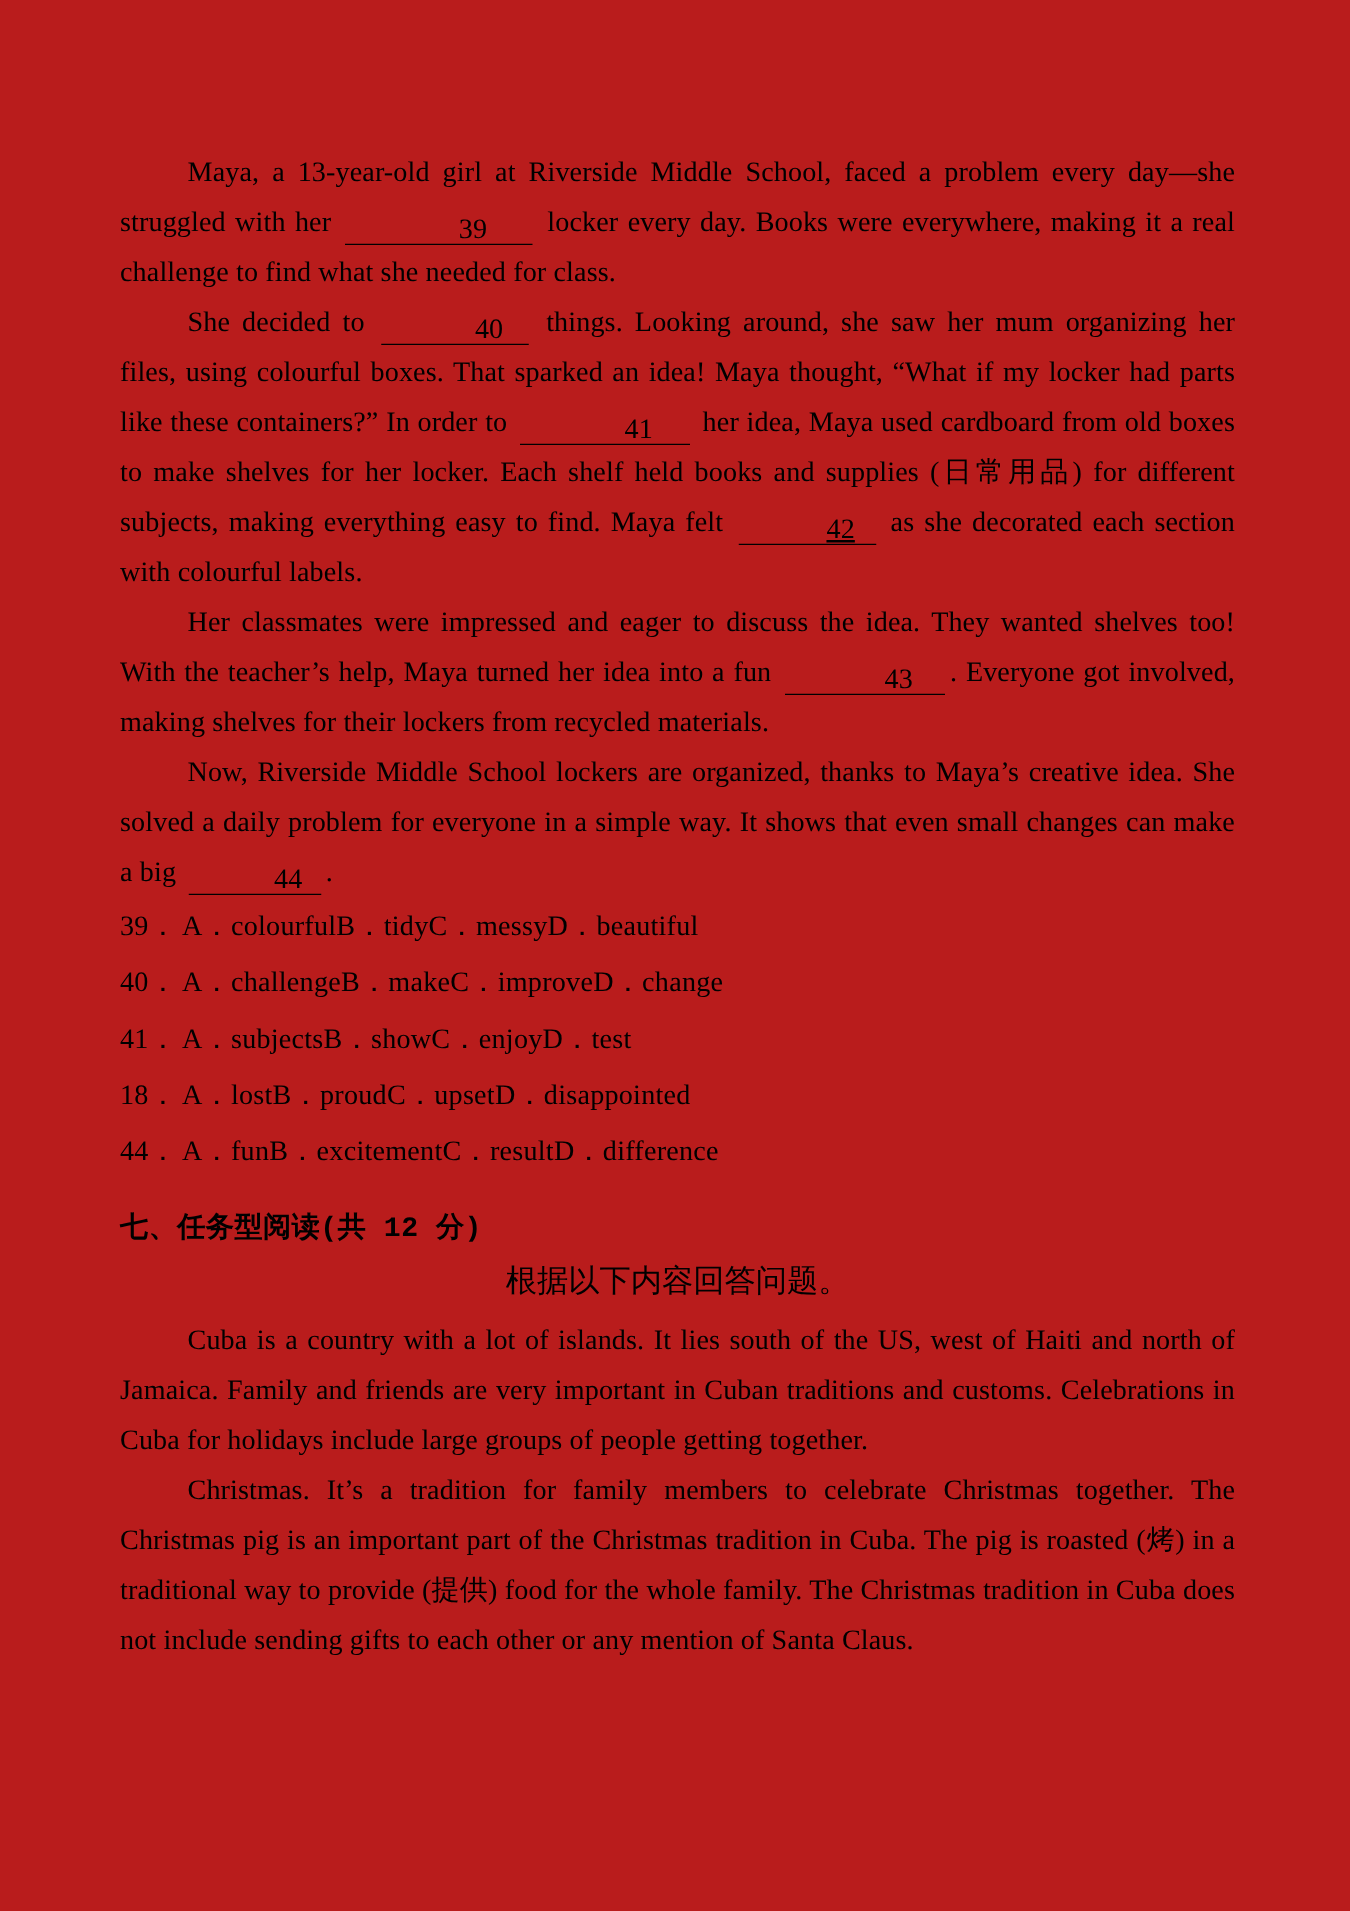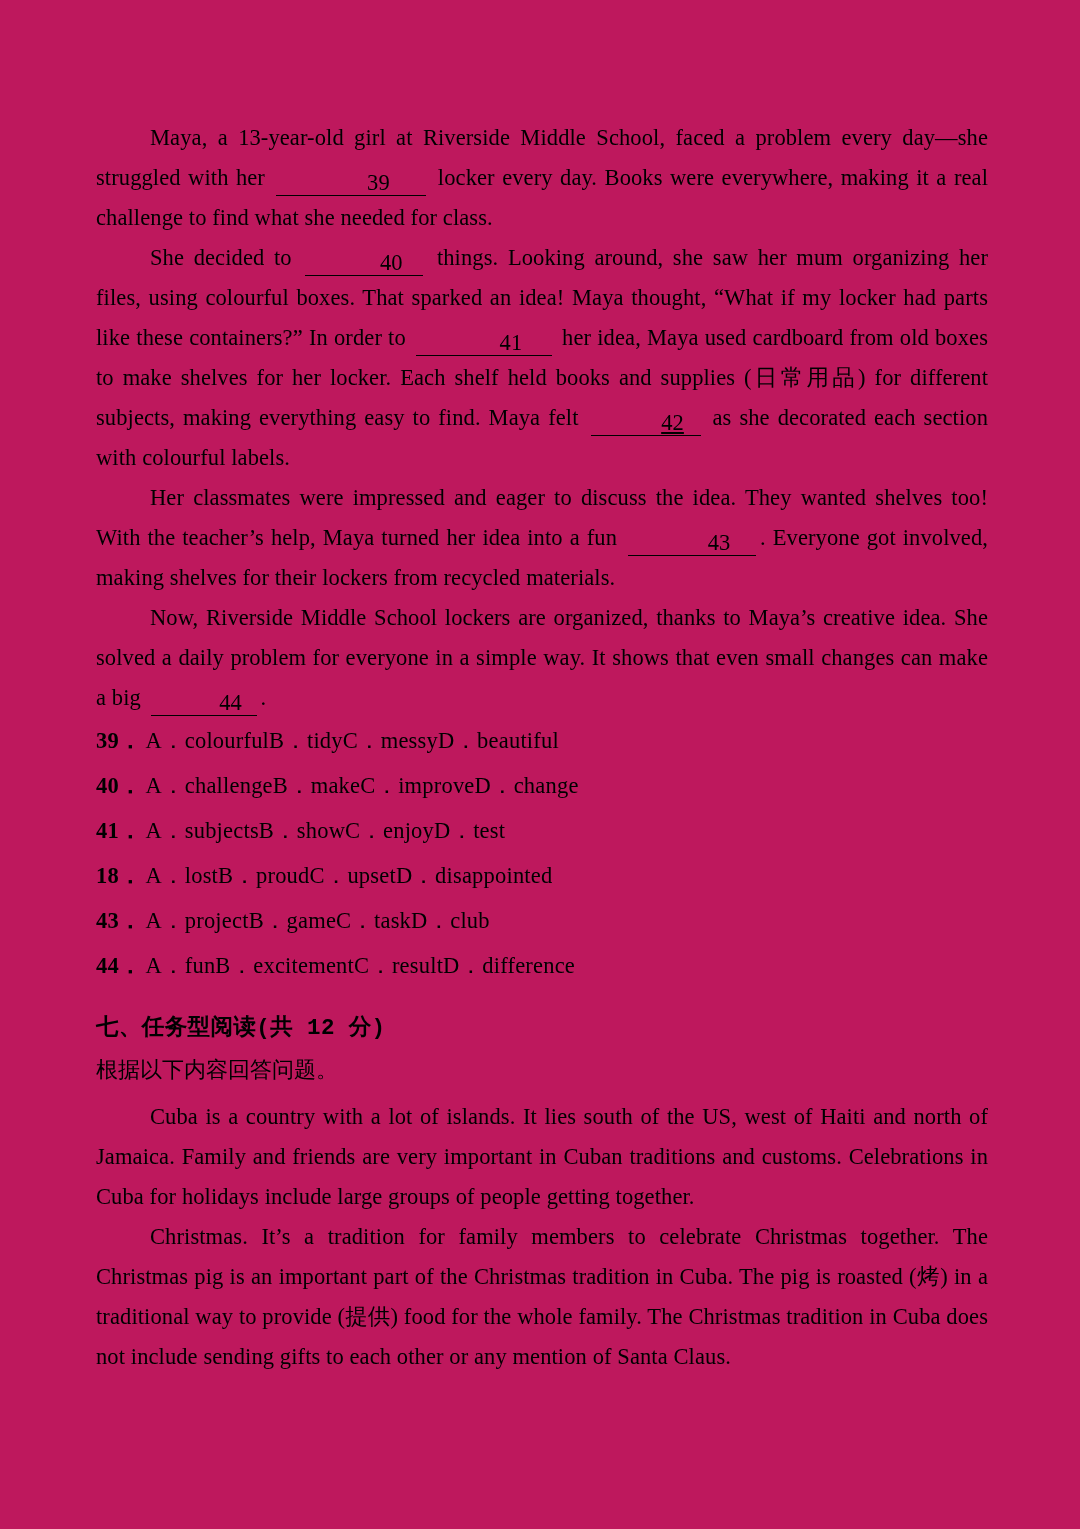--- a/index.html
+++ b/index.html
@@ -11,21 +11,21 @@
     width: 1080px;
     height: 1529px;
     font-family: "Liberation Serif", "DejaVu Serif", serif;
     color: #000000;
     overflow: hidden;
   }
   .page {
     position: relative;
     width: 1080px;
     height: 1529px;
-    background: #be185d;
+    background: #b91c1c;
     box-sizing: border-box;
     padding: 118px 92px 0 96px;
   }
   .para {
     font-size: 22.5px;
     line-height: 40px;
     text-align: justify;
     text-justify: inter-word;
     text-indent: 54px;
     margin: 0;
@@ -57,36 +57,37 @@
     margin: 0;
     padding: 0;
     list-style: none;
   }
   .opt-row {
     font-size: 22.5px;
     line-height: 45px;
     white-space: nowrap;
     letter-spacing: 0.2px;
   }
-  .opt-row .num { margin-right: 2px; font-weight: bold; }
+  .opt-row .num { margin-right: 2px; }
   .opt-row .ltr { margin-left: 2px; }
 
   .section-heading {
     font-size: 22.5px;
     line-height: 45px;
     font-weight: bold;
     font-family: "DejaVu Serif", "Liberation Serif", serif;
     margin: 18px 0 0 0;
     letter-spacing: 0.4px;
   }
   .section-sub {
-    font-size: 22px;
+    font-size: 25px;
     line-height: 42px;
     font-family: "DejaVu Serif", "Liberation Serif", serif;
     margin: 0 0 4px 0;
+    text-align: center;
   }
   .cn { font-family: Liberation Mono, monospace; }
 </style>
 </head>
 <body>
 
 <div class="page">
 
   <p class="para">
     <span>Maya, a 13-year-old girl at Riverside Middle School, faced a problem every day—she struggled with her </span><span class="blank w1">39</span><span> locker every day. Books were everywhere, making it a real challenge to find what she needed for class.</span>
@@ -106,21 +107,20 @@
 
   <ul class="options">
     <li class="opt-row"><span class="num">39．</span><span class="ltr">A．</span><span>colourful</span><span>B．</span><span>tidy</span><span>C．</span><span>messy</span><span>D．</span><span>beautiful</span></li>
 
     <li class="opt-row"><span class="num">40．</span><span class="ltr">A．</span><span>challenge</span><span>B．</span><span>make</span><span>C．</span><span>improve</span><span>D．</span><span>change</span></li>
 
     <li class="opt-row"><span class="num">41．</span><span class="ltr">A．</span><span>subjects</span><span>B．</span><span>show</span><span>C．</span><span>enjoy</span><span>D．</span><span>test</span></li>
 
     <li class="opt-row"><span class="num">18．</span><span class="ltr">A．</span><span>lost</span><span>B．</span><span>proud</span><span>C．</span><span>upset</span><span>D．</span><span>disappointed</span></li>
 
-    <li class="opt-row"><span class="num">43．</span><span class="ltr">A．</span><span>project</span><span>B．</span><span>game</span><span>C．</span><span>task</span><span>D．</span><span>club</span></li>
 
     <li class="opt-row"><span class="num">44．</span><span class="ltr">A．</span><span>fun</span><span>B．</span><span>excitement</span><span>C．</span><span>result</span><span>D．</span><span>difference</span></li>
   </ul>
 
   <div class="section-heading cn">七、任务型阅读(共 12 分)</div>
   <div class="section-sub cn">根据以下内容回答问题。</div>
 
   <p class="para">Cuba is a country with a lot of islands. It lies south of the US, west of Haiti and north of Jamaica. Family and friends are very important in Cuban traditions and customs. Celebrations in Cuba for holidays include large groups of people getting together.</p>
   <p class="para">Christmas. It’s a tradition for family members to celebrate Christmas together. The Christmas pig is an important part of the Christmas tradition in Cuba. The pig is roasted (烤) in a traditional way to provide (提供) food for the whole family. The Christmas tradition in Cuba does not include sending gifts to each other or any mention of Santa Claus.</p>
 

